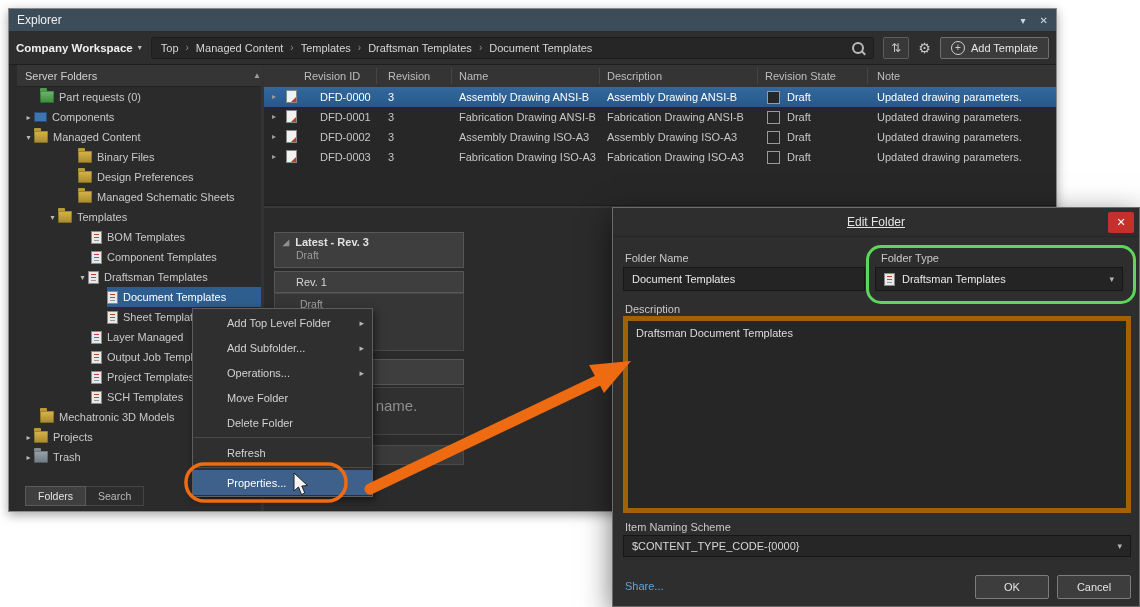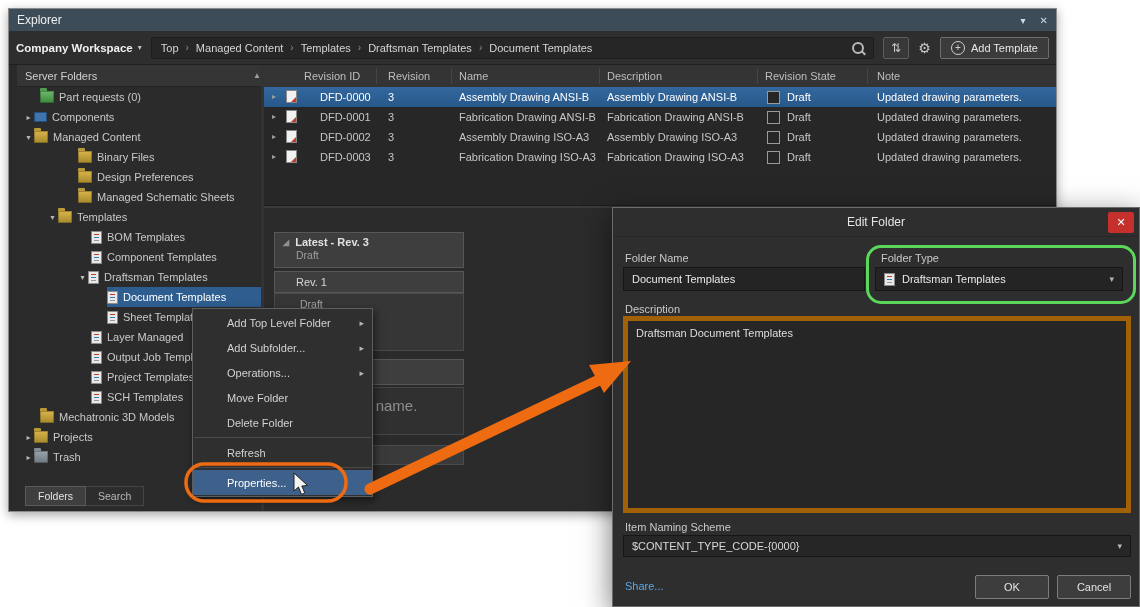--- a/index.html
+++ b/index.html
@@ -108,21 +108,21 @@
   .mitem{height:25px;display:flex;align-items:center;padding:0 10px 0 34px;position:relative;white-space:nowrap;}
   .mitem .sub{position:absolute;right:8px;font-size:9px;color:#b5b5b5;}
   .msep{height:1px;background:#4a4a4a;margin:2px 1px;}
   .mitem.hl{background:#3e618c;color:#ffffff;}
 
   
   .dialog{position:absolute;left:612px;top:207px;width:528px;height:400px;background:#2e2e2e;
           border:1px solid #6b6b6b;box-shadow:0 8px 28px rgba(0,0,0,.55);box-sizing:border-box;z-index:30;
           font-size:11px;color:#c9c9c9;}
   .dtitle{position:absolute;left:0;top:0;right:0;height:28px;display:flex;align-items:center;
-          justify-content:center;color:#e4e4e4;font-size:12px;border-bottom:1px solid #272727;}
+          justify-content:center;color:#e4e4e4;font-size:12px;border-bottom:1px solid #272727;text-decoration:underline;}
   .dclose{position:absolute;right:5px;top:4px;width:26px;height:21px;background:#c5302c;color:#ffffff;
           display:flex;align-items:center;justify-content:center;font-size:11px;border-radius:2px;}
   .dlabel{position:absolute;white-space:nowrap;}
   .lab-fn{left:12px;top:44px;} .lab-ft{left:268px;top:44px;} .lab-desc{left:12px;top:95px;} .lab-ins{left:12px;top:313px;}
   .dinput{position:absolute;left:10px;top:59px;width:242px;height:24px;background:#242424;
           border:1px solid #161616;box-sizing:border-box;color:#e8e8e8;font-size:11px;padding:0 8px;
           font-family:"Liberation Sans",sans-serif;}
   .ddrop{position:absolute;left:262px;top:59px;width:248px;height:24px;background:#242424;
          border:1px solid #161616;box-sizing:border-box;display:flex;align-items:center;gap:7px;
          padding:0 8px;color:#e8e8e8;}

